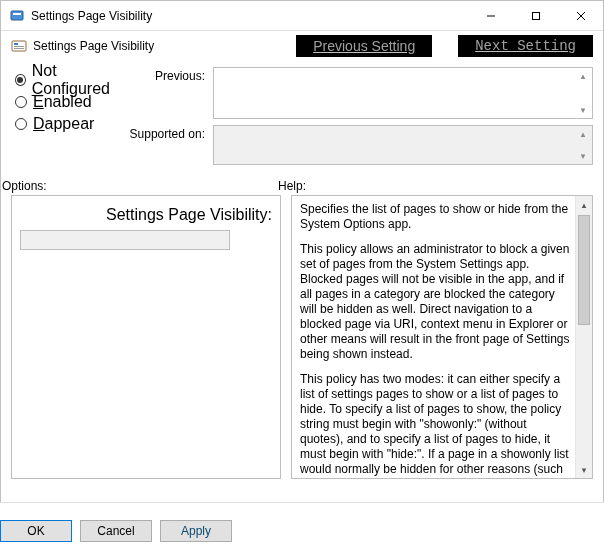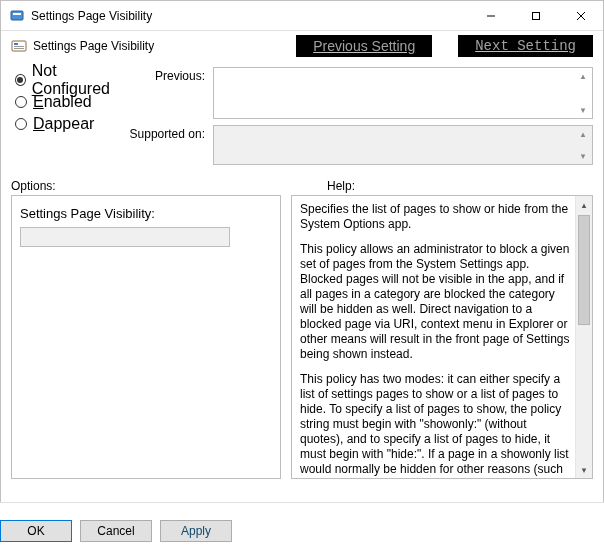--- a/index.html
+++ b/index.html
@@ -103,37 +103,37 @@
   .textarea.support { height: 40px; background: #f0f0f0; }
   .scrollarrows {
     position: absolute; right: 1px; top: 1px; bottom: 1px;
     width: 16px; display: flex; flex-direction: column; justify-content: space-between;
     color: #888;
   }
   .scrollarrows .arr { height: 14px; display:flex; align-items:center; justify-content:center; font-size:9px; }
 
   
   .labelsrow {
-    display: flex; padding: 8px 10px 2px 10px;
+    display: flex; padding: 8px 10px 2px 1px;
   }
   .labelsrow .left { width: 276px; }
-  .labelsrow .right { flex:1;margin-left:40px; }
+  .labelsrow .right { flex:1; }
   .panes {
     display: flex;
     padding: 0 10px 6px 10px;
     height: 290px;
     gap: 10px;
   }
   .pane {
     border: 1px solid #bdbdbd;
     background: #fff;
     position: relative;
   }
   .pane.options { width: 270px; padding: 10px 8px; }
-  .pane.options .optlabel { font-size: 13px; margin-bottom: 6px; }
+  .pane.options .optlabel { font-size: 16px; margin-bottom: 6px; text-align: right; }
   .optinput {
     width: 210px; height: 20px;
     border: 1px solid #bdbdbd;
     background: #f0f0f0;
   }
   .pane.help { flex: 1; padding: 6px 22px 6px 8px; overflow: hidden; }
   .pane.help .helpbody { font-size: 12px; line-height: 1.25; }
   .pane.help p { margin: 0 0 10px 0; }
 
   .help-scroll {

